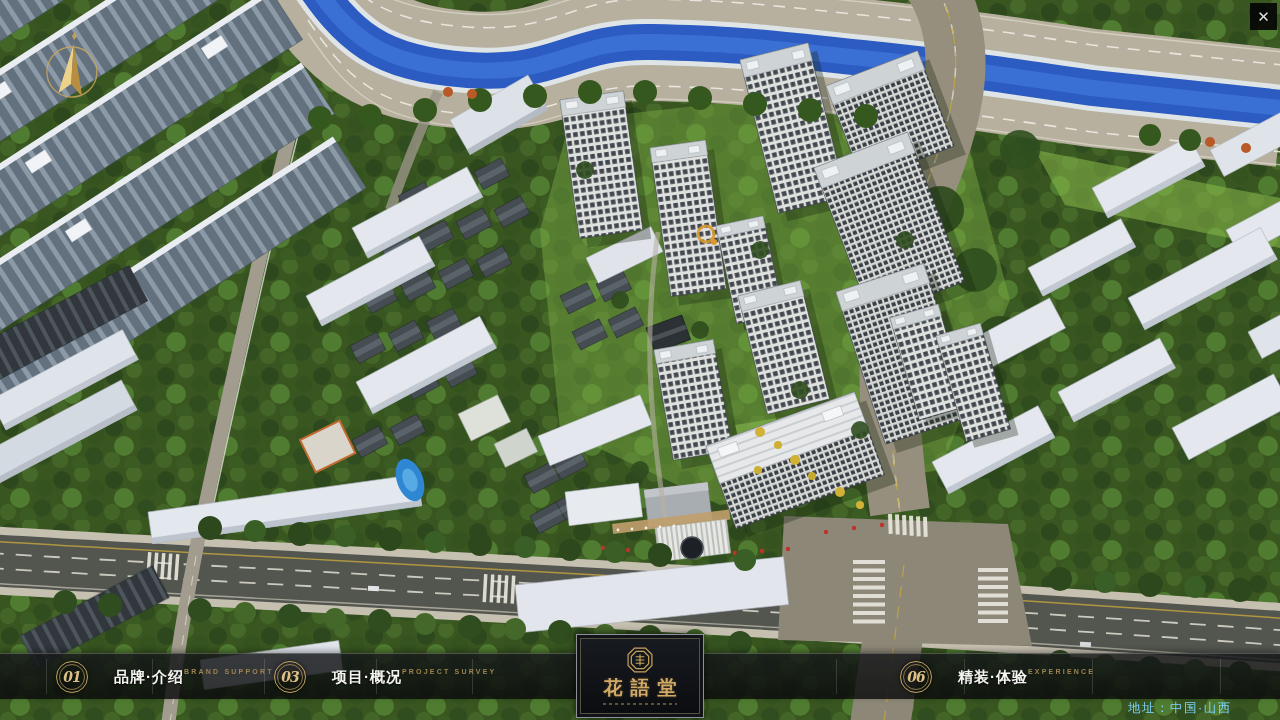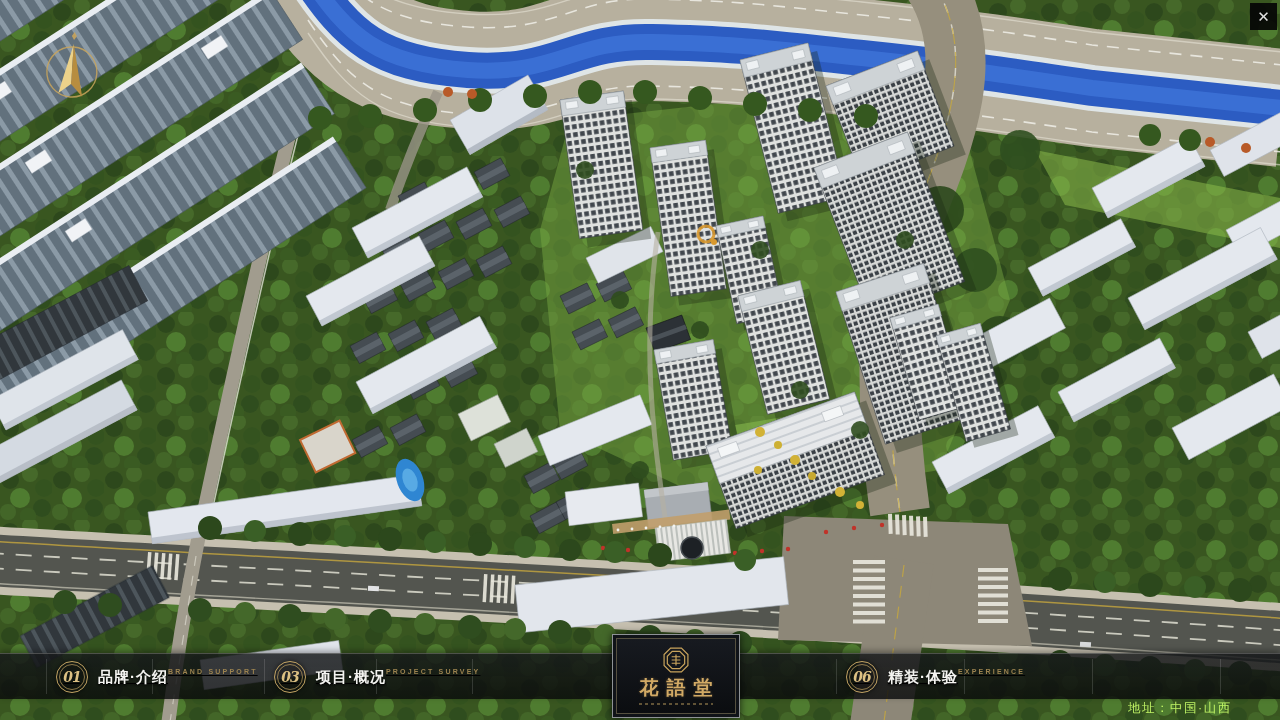--- a/index.html
+++ b/index.html
@@ -3,39 +3,39 @@
 <meta charset="utf-8">
 <style>
   html,body{margin:0;padding:0;background:#1a1d18;}
   .stage{position:relative;width:1280px;height:720px;overflow:hidden;font-family:"Liberation Sans",sans-serif;background:#3a5526;}
   .scene{position:absolute;left:0;top:0;width:1280px;height:720px;display:block;}
   
   .menubar{position:absolute;left:0;top:653px;width:1280px;height:45px;
     background:linear-gradient(180deg,rgba(22,24,26,.84),rgba(9,10,11,.82));
     border-top:1px solid rgba(255,255,255,.25);box-shadow:0 -2px 6px rgba(0,0,0,.35);}
   .vd{position:absolute;top:5px;height:35px;width:1px;background:rgba(255,255,255,.14);}
-  .mi{position:absolute;top:0;height:100%;display:flex;align-items:center;gap:10px;cursor:pointer;text-decoration:underline;}
+  .mi{position:absolute;top:0;height:100%;display:flex;align-items:center;gap:26px;cursor:pointer;}
   .badge{position:relative;width:30px;height:30px;border-radius:50%;border:1px solid #c2a363;
     background:rgba(8,10,8,.35);display:flex;align-items:center;justify-content:center;flex:0 0 auto;
     box-shadow:0 0 5px rgba(0,0,0,.55);}
   .badge::after{content:"";position:absolute;inset:2px;border:1px solid rgba(194,163,99,.7);border-radius:50%;}
   .badge span{font-family:"DejaVu Serif",serif;font-style:italic;font-weight:700;font-size:14px;color:#dcc083;letter-spacing:-1px;}
   .mtxt{display:flex;flex-direction:row;}
   .t{font-size:15px;font-weight:700;color:#f4f4f1;letter-spacing:1px;line-height:1.15;white-space:nowrap;text-shadow:0 1px 2px rgba(0,0,0,.75);}
   .rule{height:1px;margin:2px 0;background:linear-gradient(90deg,rgba(158,129,74,.15),rgba(158,129,74,.95) 25%,rgba(158,129,74,.95) 75%,rgba(158,129,74,.15));}
   .s{font-size:7px;font-weight:700;color:#9c8350;letter-spacing:2.2px;white-space:nowrap;}
   
   .logoplate{position:absolute;left:576px;top:634px;width:128px;height:84px;box-sizing:border-box;
-    background:#101318;border:1px solid #8e9296;padding:3px;cursor:pointer;box-shadow:0 0 8px rgba(0,0,0,.7);margin-left:36px;}
+    background:#101318;border:1px solid #8e9296;padding:3px;cursor:pointer;box-shadow:0 0 8px rgba(0,0,0,.7);}
   .logoinner{width:100%;height:100%;box-sizing:border-box;border:1px solid #55503f;
     background:linear-gradient(180deg,#171a20,#0b0d10);display:flex;flex-direction:column;align-items:center;justify-content:center;gap:2px;}
   .logotitle{font-family:"DejaVu Serif",serif;font-weight:700;font-size:19px;color:#d2aa65;letter-spacing:8px;padding-left:8px;white-space:nowrap;text-shadow:0 0 3px rgba(210,170,101,.35);}
   .logorule{width:74px;height:2px;background:repeating-linear-gradient(90deg,#7d6a42 0 3px,transparent 3px 6px);opacity:.75;}
   
-  .addr{position:absolute;left:1128px;top:700px;font-size:12.5px;color:#bef264;letter-spacing:1.5px;white-space:nowrap;}
+  .addr{position:absolute;left:1128px;top:700px;font-size:12.5px;color:#7dd3fc;letter-spacing:1.5px;white-space:nowrap;}
   .closebtn{position:absolute;left:1250px;top:3px;width:27px;height:27px;background:rgba(5,5,5,.92);
     color:#e0e0e0;border:0;font-size:15px;line-height:27px;text-align:center;padding:0;cursor:pointer;
     font-family:"Liberation Sans",sans-serif;}
   .compass{position:absolute;left:42px;top:30px;width:60px;height:74px;pointer-events:none;}
 </style>
 </head>
 <body>
 
 <div class="stage">
 
@@ -584,21 +584,21 @@
   <div class="mi" style="left:274px">
     <div class="badge">
           <span>03</span>
         </div>
     <div class="mtxt">
           <div class="t">项目·概况</div>
       <div class="rule"></div>
       <div class="s">PROJECT SURVEY</div>
         </div>
   </div>
-  <div class="mi" style="left:846px">
+  <div class="mi" style="left:900px">
     <div class="badge">
           <span>06</span>
         </div>
     <div class="mtxt">
           <div class="t">精装·体验</div>
       <div class="rule"></div>
       <div class="s">EXPERIENCE</div>
         </div>
   </div>
 </nav>

